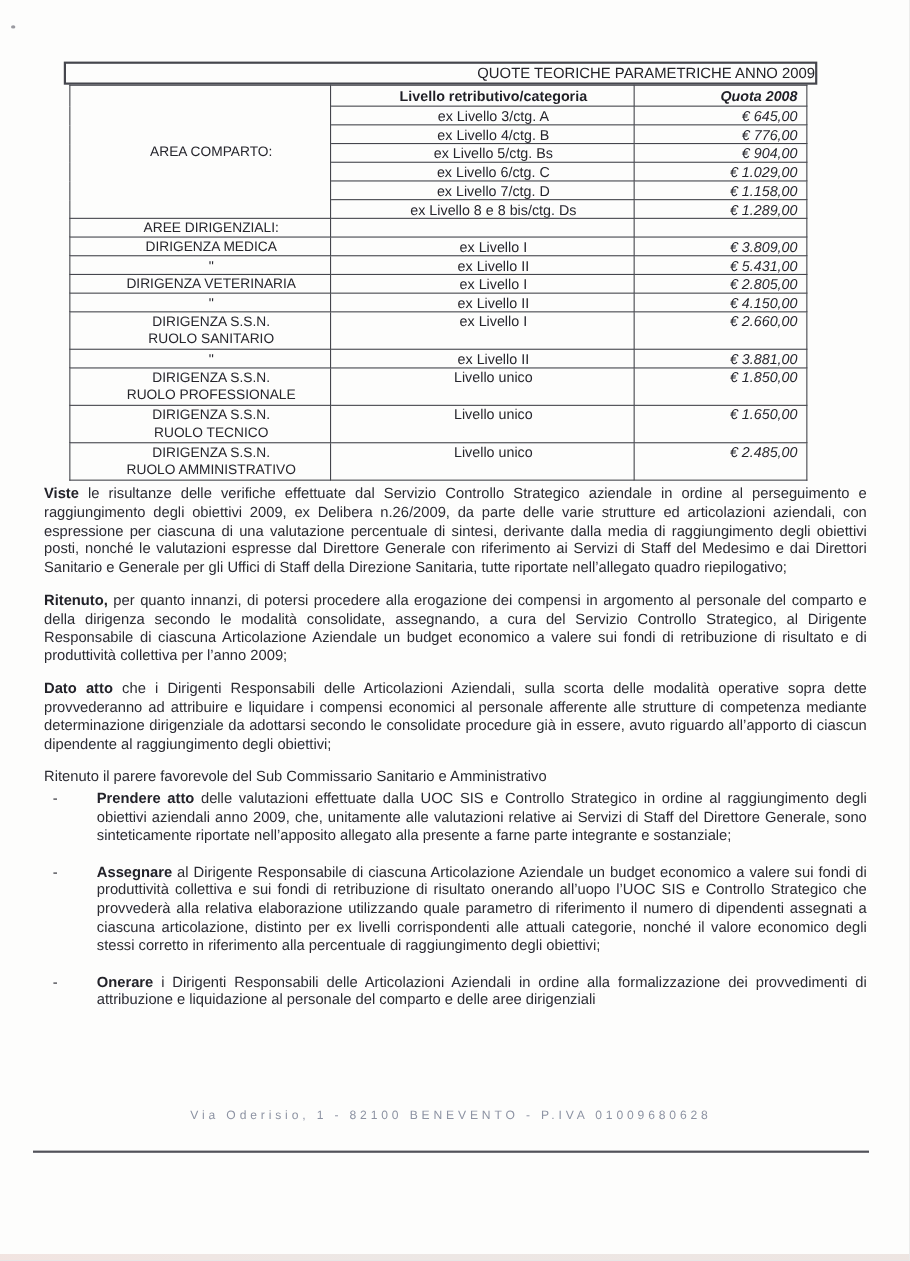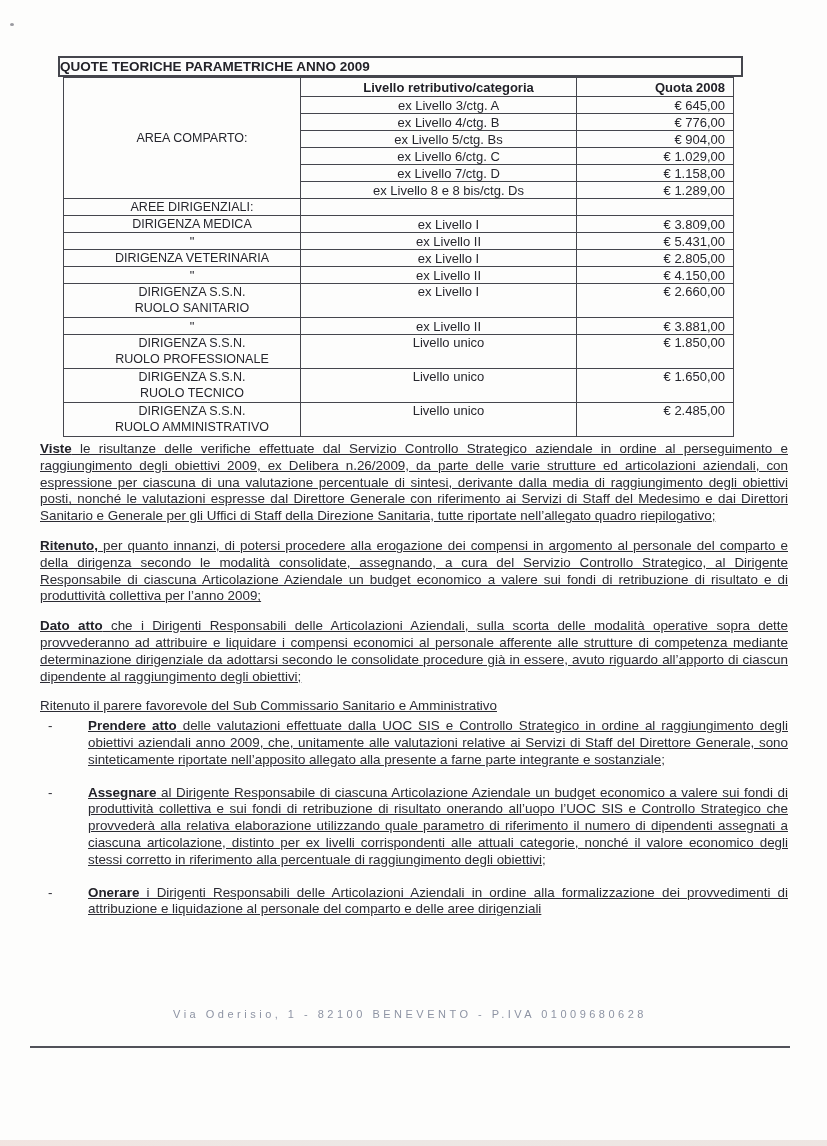--- a/index.html
+++ b/index.html
@@ -7,42 +7,42 @@
   .page {
     width:827px; height:1146px; background:#fdfdfc; position:relative;
     font-family:"Liberation Sans", sans-serif; color:#2a2a31; overflow:hidden;
     margin:0 auto;
   }
   .speck { position:absolute; left:10px; top:23px; width:4px; height:3px; background:#9a9aa0; border-radius:50%; }
 
   
   .tbl-title {
     position:absolute; left:58px; top:56px; width:685px; height:21px;
-    border:2px solid #45464d; text-align:left; font-weight:bold;
+    border:2px solid #45464d; text-align:right; font-weight:normal;
     font-size:13.5px; line-height:18px; color:#232329; background:#fdfdfc;
   }
   table.quota {
     position:absolute; left:63px; top:77px; width:670px;
     border-collapse:collapse; table-layout:fixed;
     font-size:13px; color:#26262d;
   }
   table.quota td { border:1.5px solid #45464d; overflow:hidden; white-space:nowrap;padding-left:20px; }
   td.c-label { width:237px; padding-left:5px; font-size:12.5px; vertical-align:middle;text-align:center; }
   td.c-level { width:276px; text-align:center; vertical-align:middle; }
-  td.c-quota { width:157px; text-align:right; padding-right:8px; vertical-align:middle; }
+  td.c-quota { width:157px; text-align:right; padding-right:8px; vertical-align:middle;font-style:italic; }
   tr.h17 { height:17px; } tr.h19 { height:19px; } tr.h34 { height:34px; }
   .hdr { font-weight:bold; color:#1f1f26; }
   td.vtop { vertical-align:top; line-height:16px; }
   td.ditto { text-align:center; padding-left:0; font-size:13px; }
   .lbl2 { line-height:16px; }
 
   
   .body-col {
     position:absolute; left:40px; top:441px; width:748px;
-    font-size:13.4px; line-height:16.8px; text-align:justify; color:#2b2b33;text-decoration:underline;
+    font-size:13.4px; line-height:16.8px; text-align:justify; color:#2b2b33;
   }
   .para { margin-top:13px; }
   .para:first-child { margin-top:0; }
   .lead { font-weight:bold; color:#222229; }
   .heading-center { text-align:center; font-weight:bold; margin-top:13px; letter-spacing:0.5px; color:#222229; }
   .li { position:relative; padding-left:48px; margin-top:3px; }
   .li + .li { margin-top:16px; }
   .li .dash { position:absolute; left:8px; top:0; text-align:left; }
 
   

